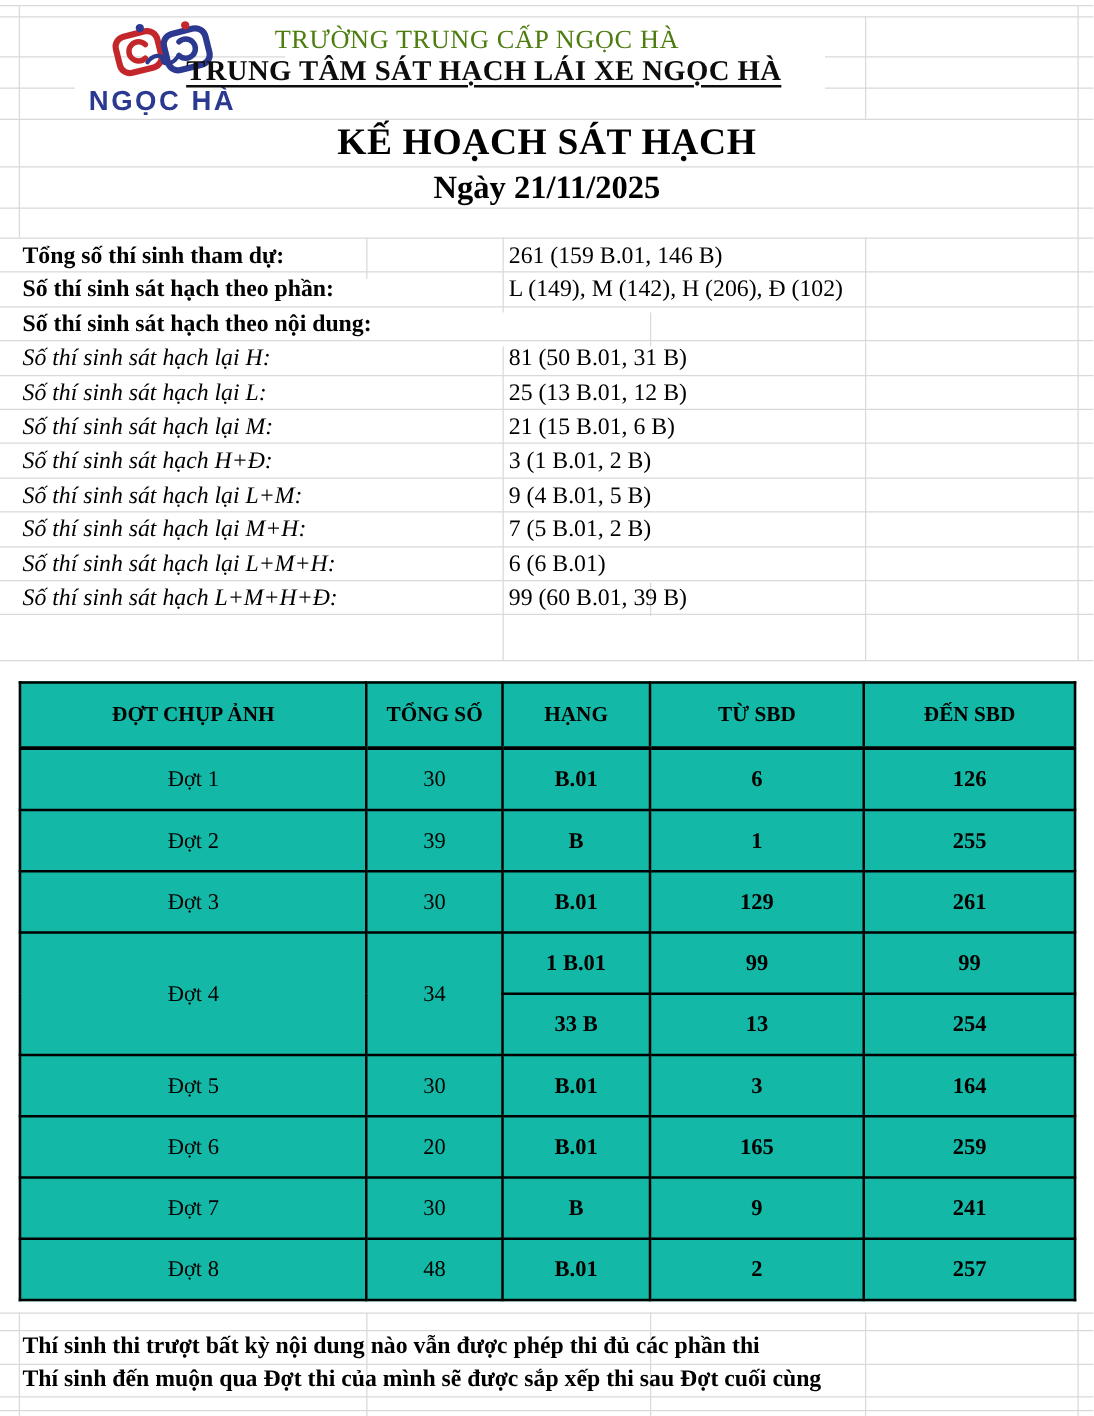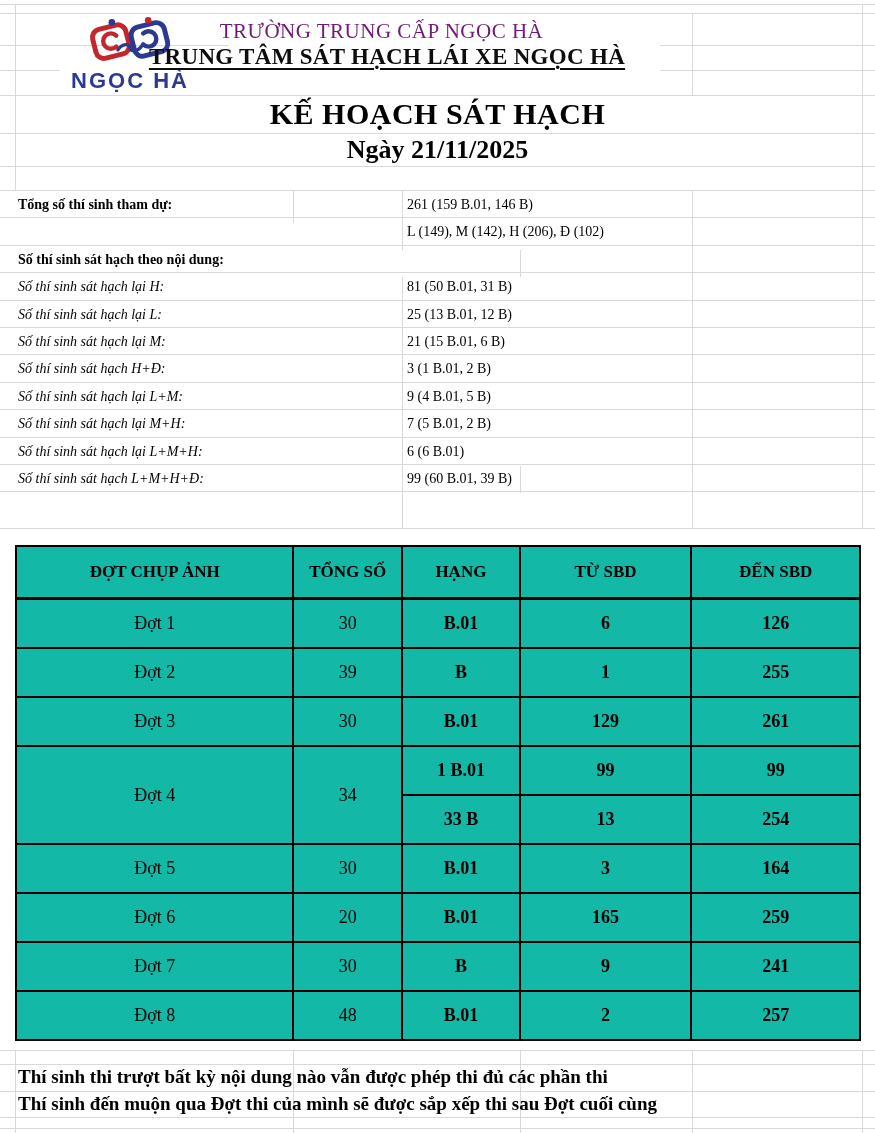--- a/index.html
+++ b/index.html
@@ -19,21 +19,21 @@
   .logo-wrap{position:absolute;left:60px;top:14px;width:140px;text-align:center;}
   .logo-svg{display:block;margin:0 auto;}
   .logo-text{
     margin-top:2px;
     font-family:"Liberation Sans","DejaVu Sans",sans-serif;
     font-weight:bold;font-size:22px;letter-spacing:2px;
     color:#2b3990;
   }
   .school-line{
     position:absolute;left:0;top:19px;width:763px;text-align:center;
-    font-size:21px;color:#701a75;letter-spacing:0.5px;
+    font-size:21px;color:#4d7c0f;letter-spacing:0.5px;
   }
   .center-line{
     position:absolute;left:0;top:44px;width:774px;text-align:center;
     font-size:23px;font-weight:bold;color:#0d0d0d;
     text-decoration:underline;text-underline-offset:4px;text-decoration-thickness:2px;
     letter-spacing:0.3px;
   }
   .doc-title{
     position:absolute;left:0;top:97px;width:875px;text-align:center;
     font-size:30px;font-weight:bold;letter-spacing:0.5px;
@@ -41,21 +41,21 @@
   .doc-date{
     position:absolute;left:0;top:135px;width:875px;text-align:center;
     font-size:26px;font-weight:bold;
   }
 
   
   .stats{position:absolute;left:0;top:191px;width:875px;}
   .srow{
     position:relative;height:27.4px;box-sizing:border-box;
     border-bottom:1px solid #d9d9d9;
-    font-size:14px;line-height:27px;white-space:nowrap;
+    font-size:19px;line-height:27px;white-space:nowrap;
   }
   .srow .slabel{position:absolute;left:18px;top:0;}
   .srow .svalue{position:absolute;left:407px;top:0;}
   .srow.bold .slabel{font-weight:bold;}
   .srow.it .slabel{font-style:italic;}
 
   
   table.plan{
     position:absolute;left:15px;top:545px;width:846px;
     border-collapse:collapse;table-layout:fixed;
@@ -138,20 +138,21 @@
   <div class="center-line">TRUNG TÂM SÁT HẠCH LÁI XE NGỌC HÀ</div>
   <div class="doc-title">KẾ HOẠCH SÁT HẠCH</div>
   <div class="doc-date">Ngày 21/11/2025</div>
 
   <div class="stats">
     <div class="srow bold">
       <span class="slabel">Tổng số thí sinh tham dự:</span>
       <span class="svalue">261 (159 B.01, 146 B)</span>
     </div>
     <div class="srow bold">
+      <span class="slabel">Số thí sinh sát hạch theo phần:</span>
       <span class="svalue">L (149), M (142), H (206), Đ (102)</span>
     </div>
     <div class="srow bold">
       <span class="slabel">Số thí sinh sát hạch theo nội dung:</span>
       <span class="svalue"></span>
     </div>
     <div class="srow it">
       <span class="slabel">Số thí sinh sát hạch lại H:</span>
       <span class="svalue">81 (50 B.01, 31 B)</span>
     </div>

